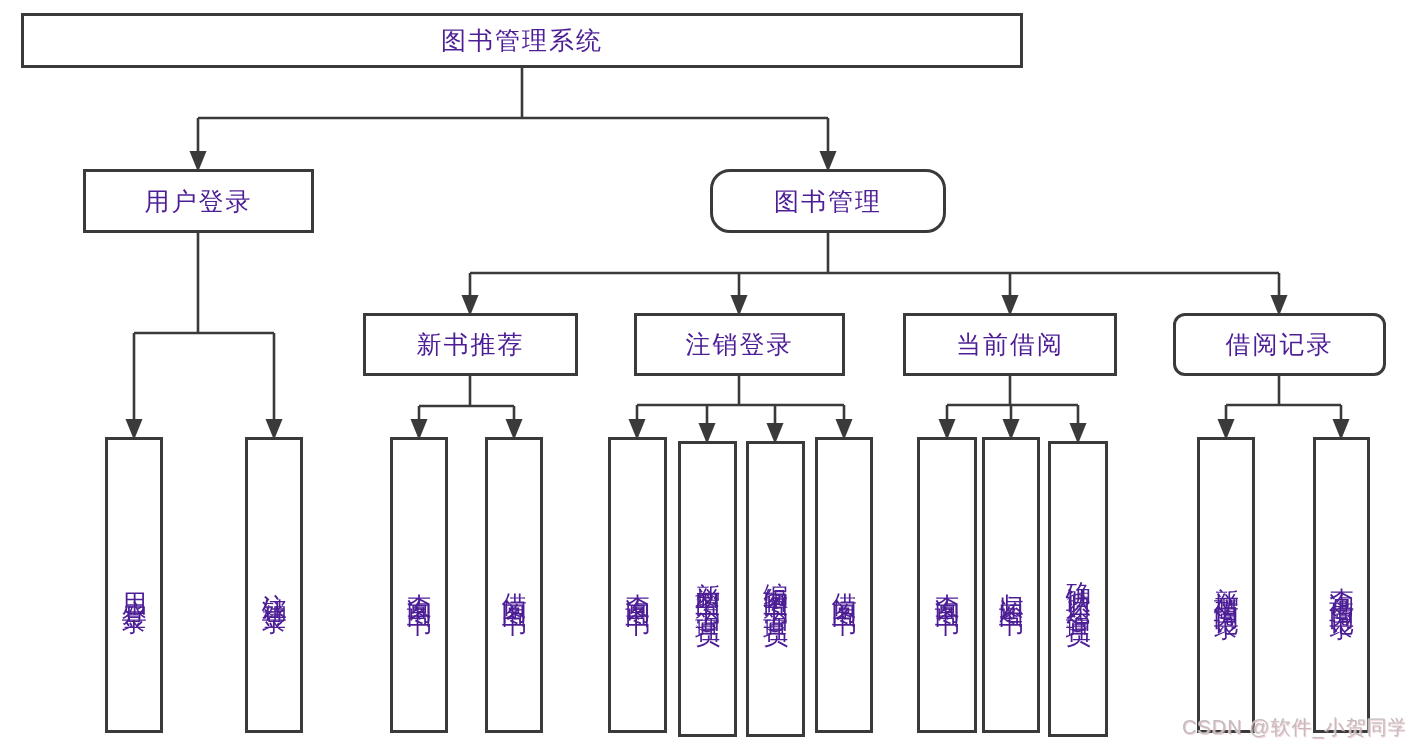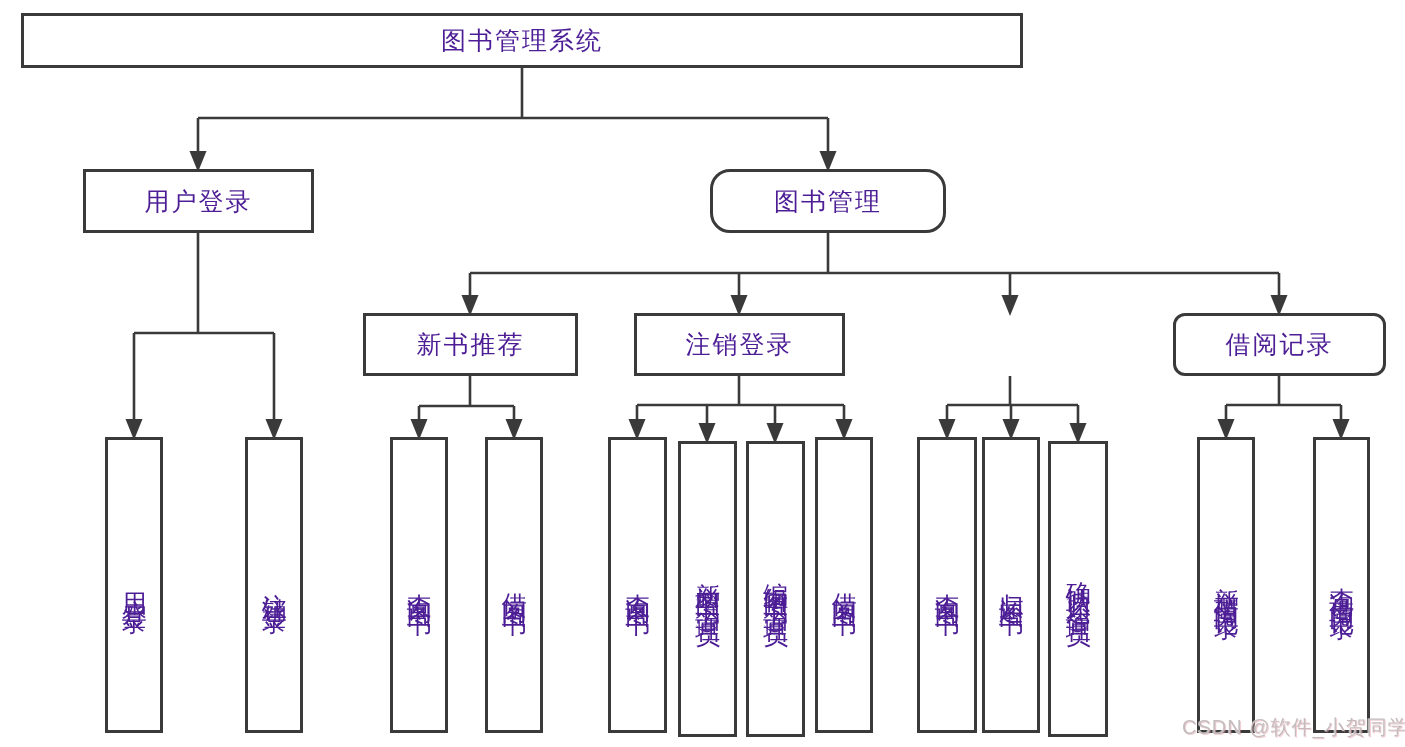--- a/index.html
+++ b/index.html
@@ -68,20 +68,23 @@
   </div>
   <div class="node" style="left:710px; top:169px; width:236px; height:64px;border-radius:20px;">
     <span class="hlabel">图书管理</span>
   </div>
 
   <div class="node" style="left:363px; top:313px; width:215px; height:63px;font-family:Liberation Mono, monospace;">
     <span class="hlabel">新书推荐</span>
   </div>
   <div class="node" style="left:634px; top:313px; width:211px; height:63px;">
     <span class="hlabel">注销登录</span>
+  </div>
+  <div class="node" style="left:903px; top:313px; width:214px; height:63px;">
+    <span class="hlabel">当前借阅</span>
   </div>
   <div class="node" style="left:1173px; top:313px; width:213px; height:63px;border-radius:12px;">
     <span class="hlabel">借阅记录</span>
   </div>
 
   <div class="node" style="left:105px; top:437px; width:58px; height:296px;">
     <span class="vlabel">用户登录</span>
   </div>
   <div class="node" style="left:245px; top:437px; width:58px; height:296px;">
     <span class="vlabel">注销登录</span>

